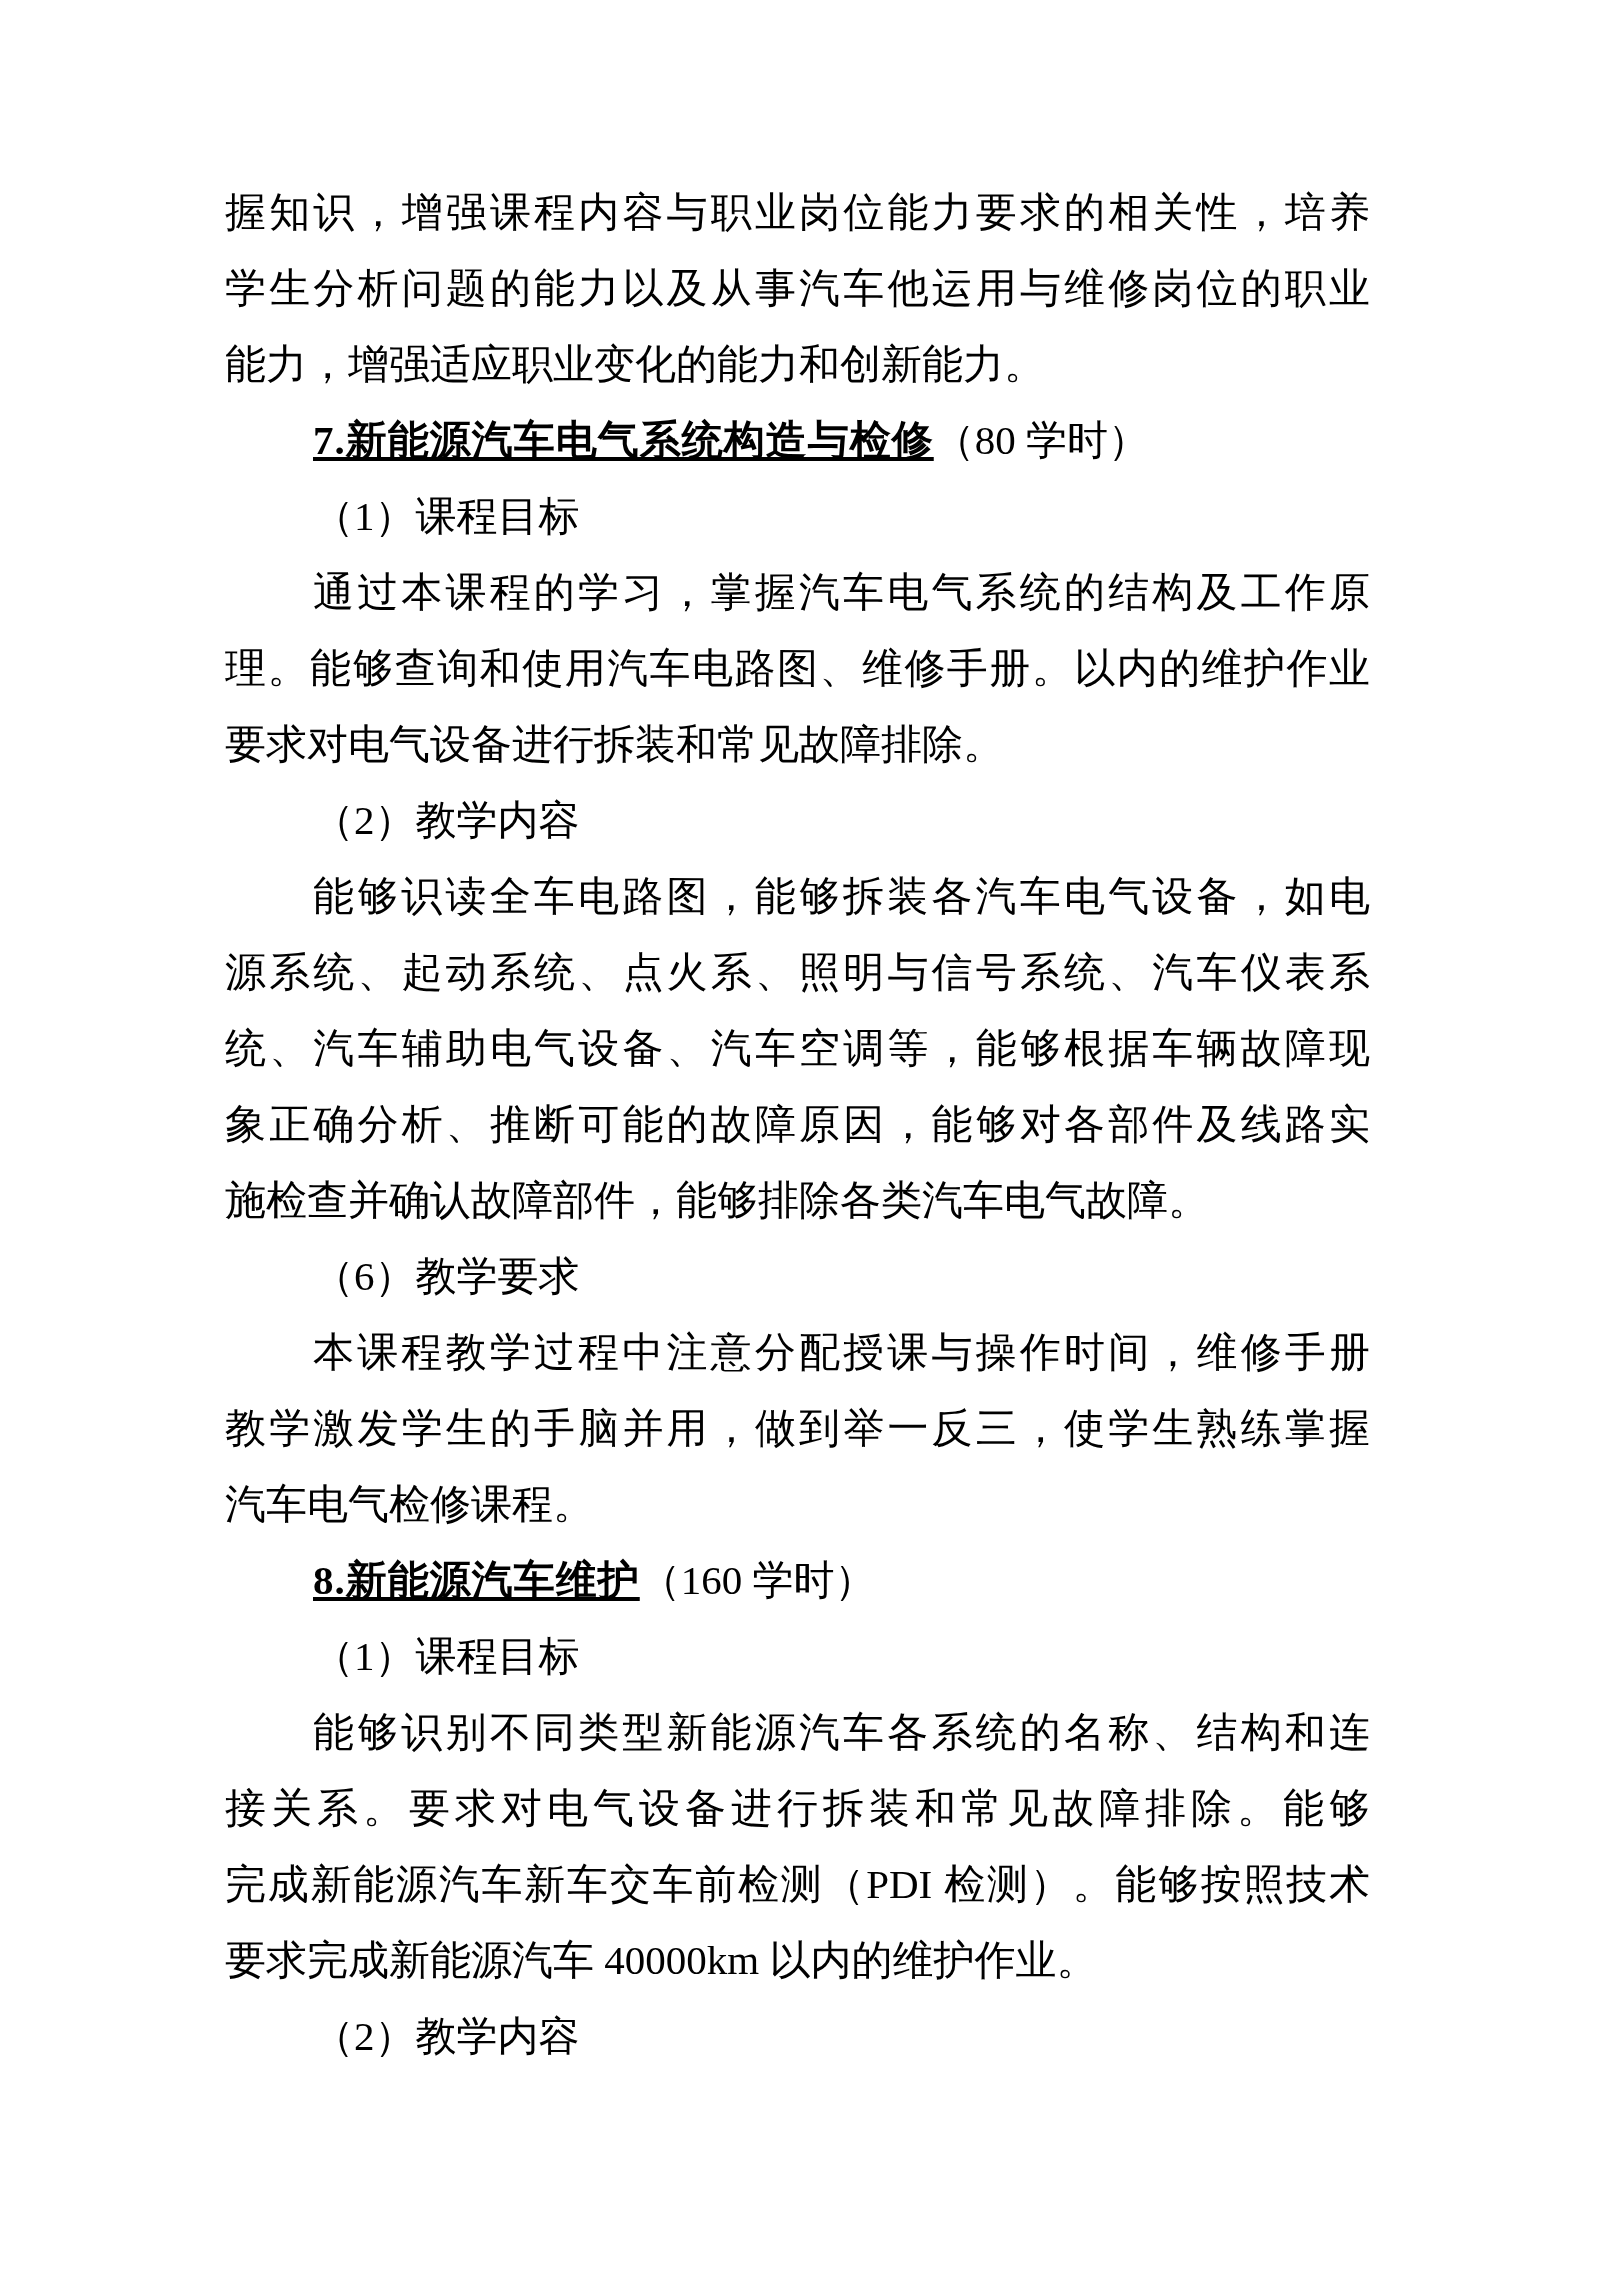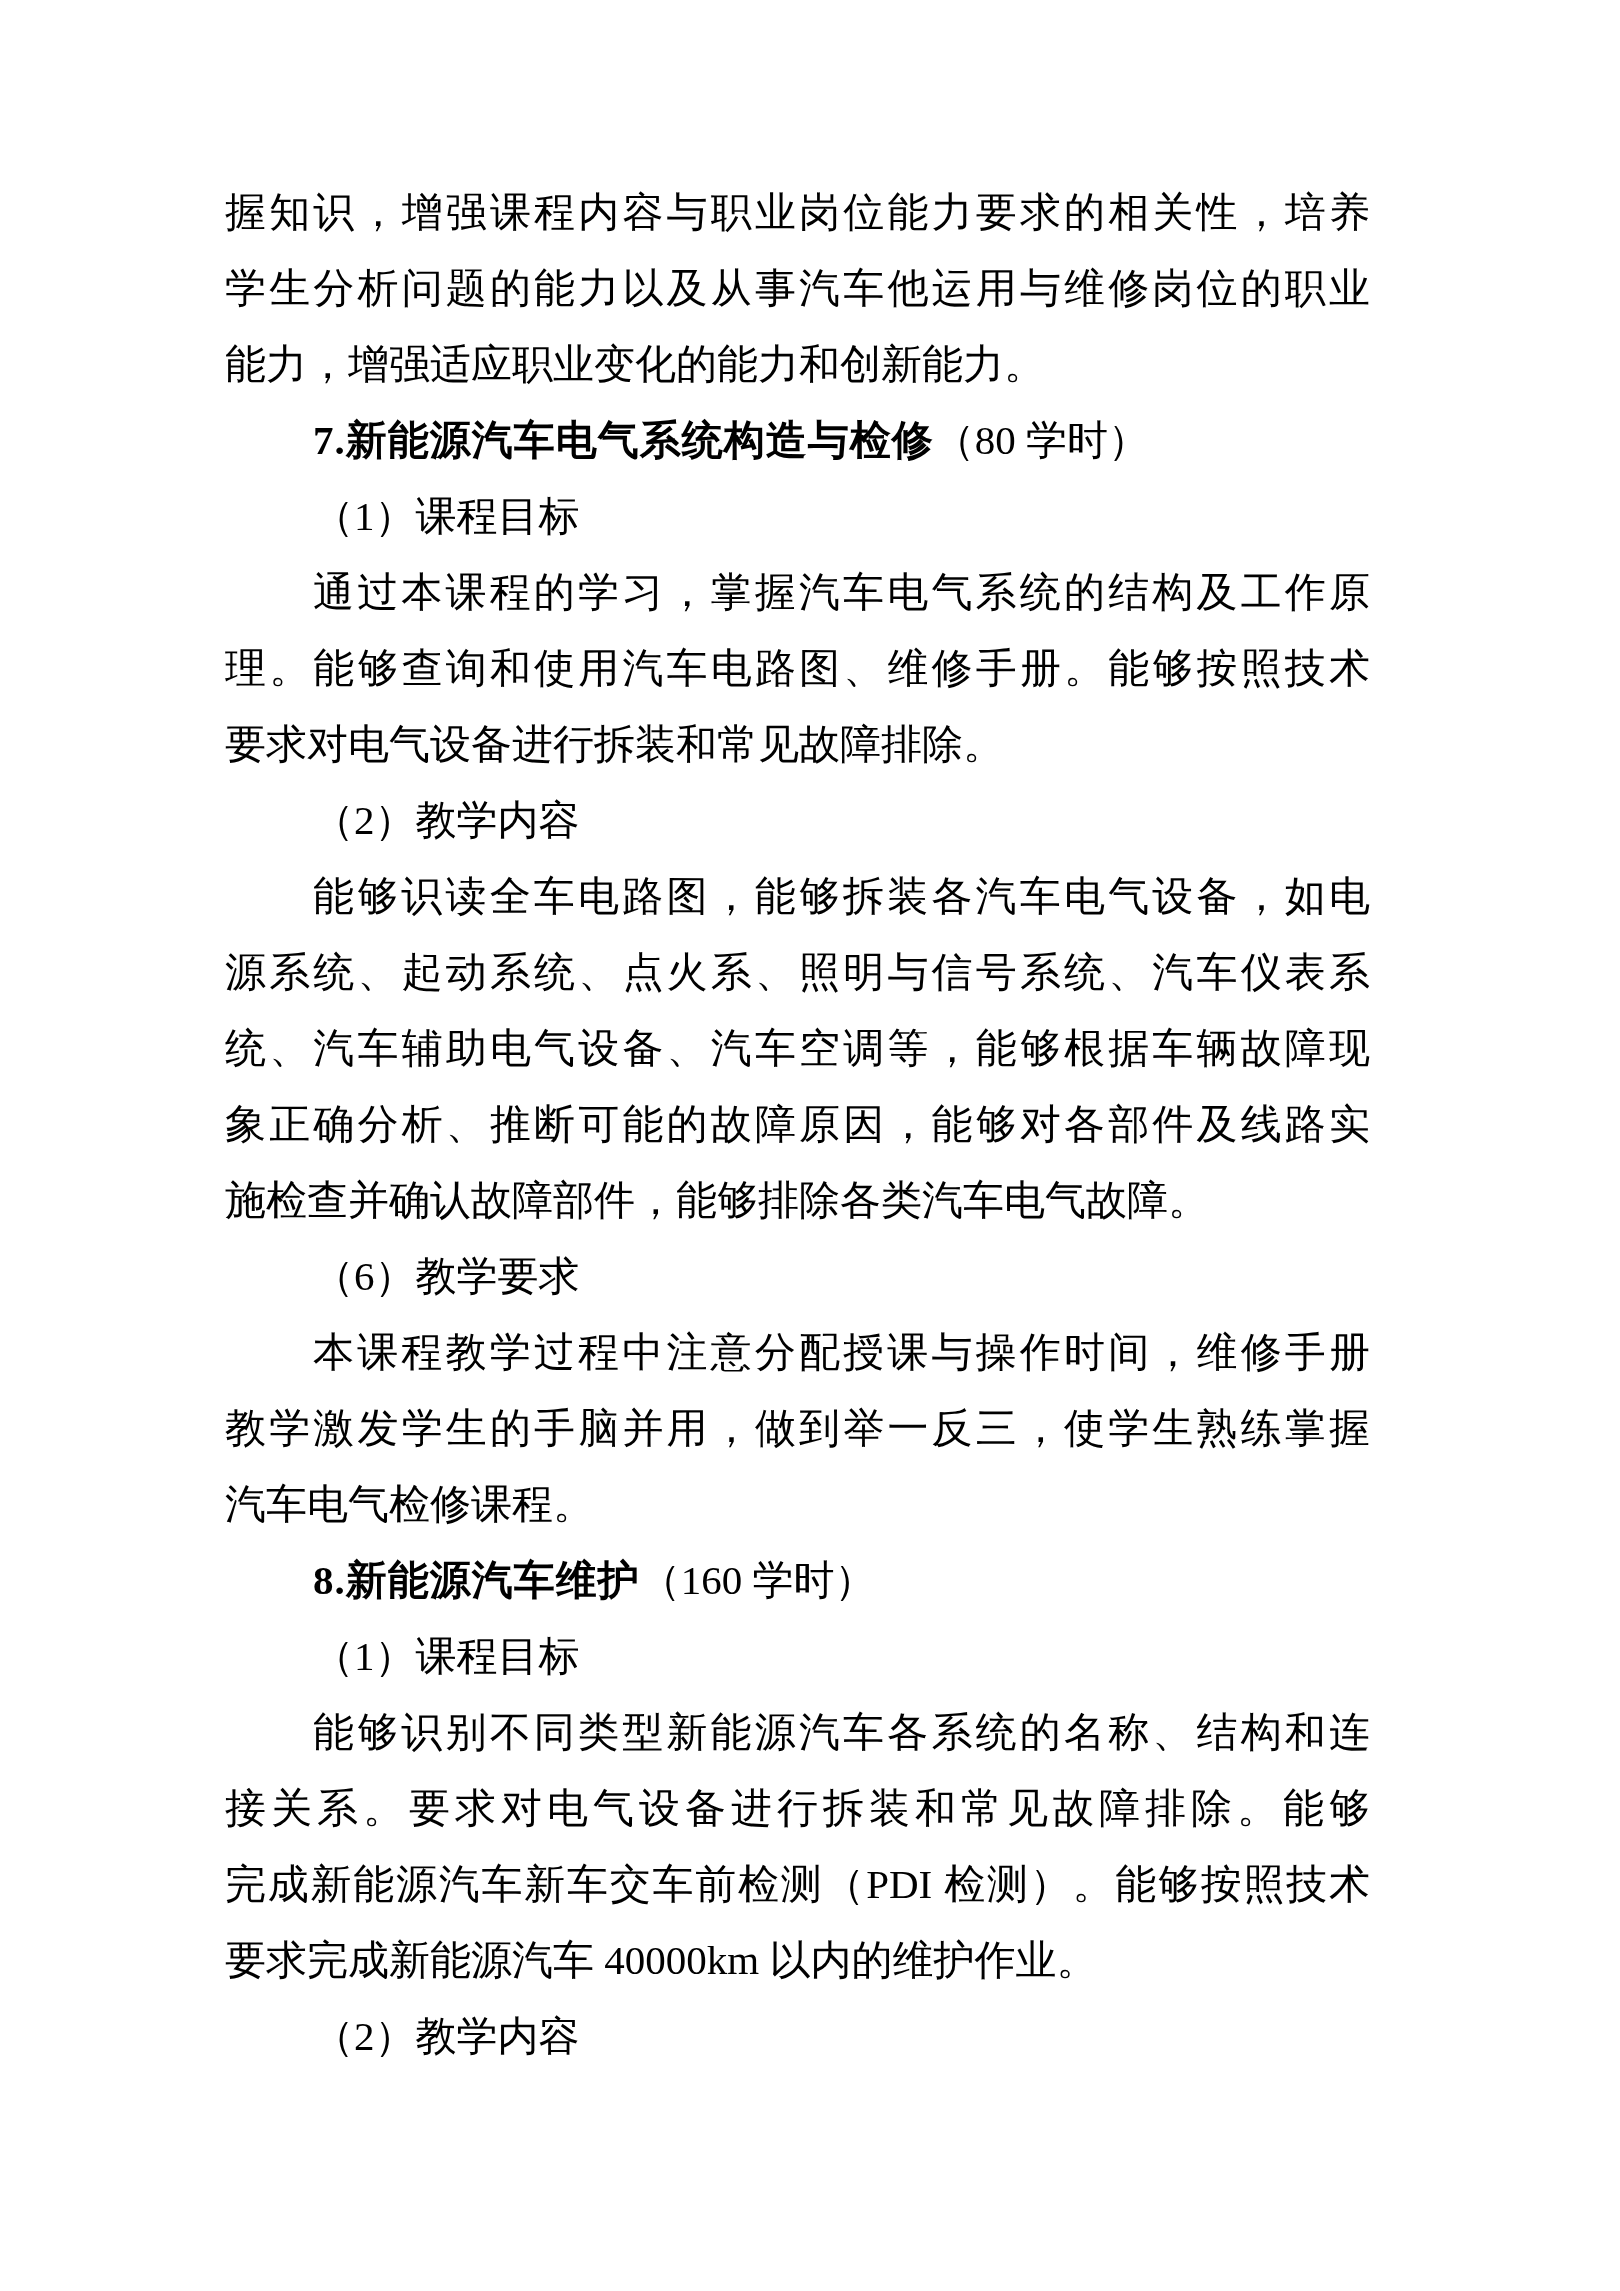--- a/index.html
+++ b/index.html
@@ -36,20 +36,21 @@
     white-space: normal;
     text-align: justify;
     text-align-last: justify;
   }
   .ln.ind {
     padding-left: 88px;
   }
   .heading .hb {
     font-weight: 700;
     letter-spacing: 1px;
+    text-decoration: underline;
   }
   .heading .hr {
     font-weight: 400;
   }
   .footer {
     position: absolute;
     left: 225px;
     top: 2113px;
     width: 1145px;
     text-align: center;
@@ -68,21 +69,21 @@
     <div class="ln j">握知识，增强课程内容与职业岗位能力要求的相关性，培养</div>
     <div class="ln j">学生分析问题的能力以及从事汽车他运用与维修岗位的职业</div>
     <div class="ln">能力，增强适应职业变化的能力和创新能力。</div>
 
     <div class="ln ind heading">
       <span class="hb">7.新能源汽车电气系统构造与检修</span><span class="hr">（80 学时）</span>
     </div>
 
     <div class="ln ind">（1）课程目标</div>
     <div class="ln ind j">通过本课程的学习，掌握汽车电气系统的结构及工作原</div>
-    <div class="ln j">理。能够查询和使用汽车电路图、维修手册。能够按照技术</div>
+    <div class="ln j">理。能够查询和使用汽车电路图、维修手册。以内的维护作业</div>
     <div class="ln">要求对电气设备进行拆装和常见故障排除。</div>
 
     <div class="ln ind">（2）教学内容</div>
     <div class="ln ind j">能够识读全车电路图，能够拆装各汽车电气设备，如电</div>
     <div class="ln j">源系统、起动系统、点火系、照明与信号系统、汽车仪表系</div>
     <div class="ln j">统、汽车辅助电气设备、汽车空调等，能够根据车辆故障现</div>
     <div class="ln j">象正确分析、推断可能的故障原因，能够对各部件及线路实</div>
     <div class="ln">施检查并确认故障部件，能够排除各类汽车电气故障。</div>
 
     <div class="ln ind">（6）教学要求</div>

